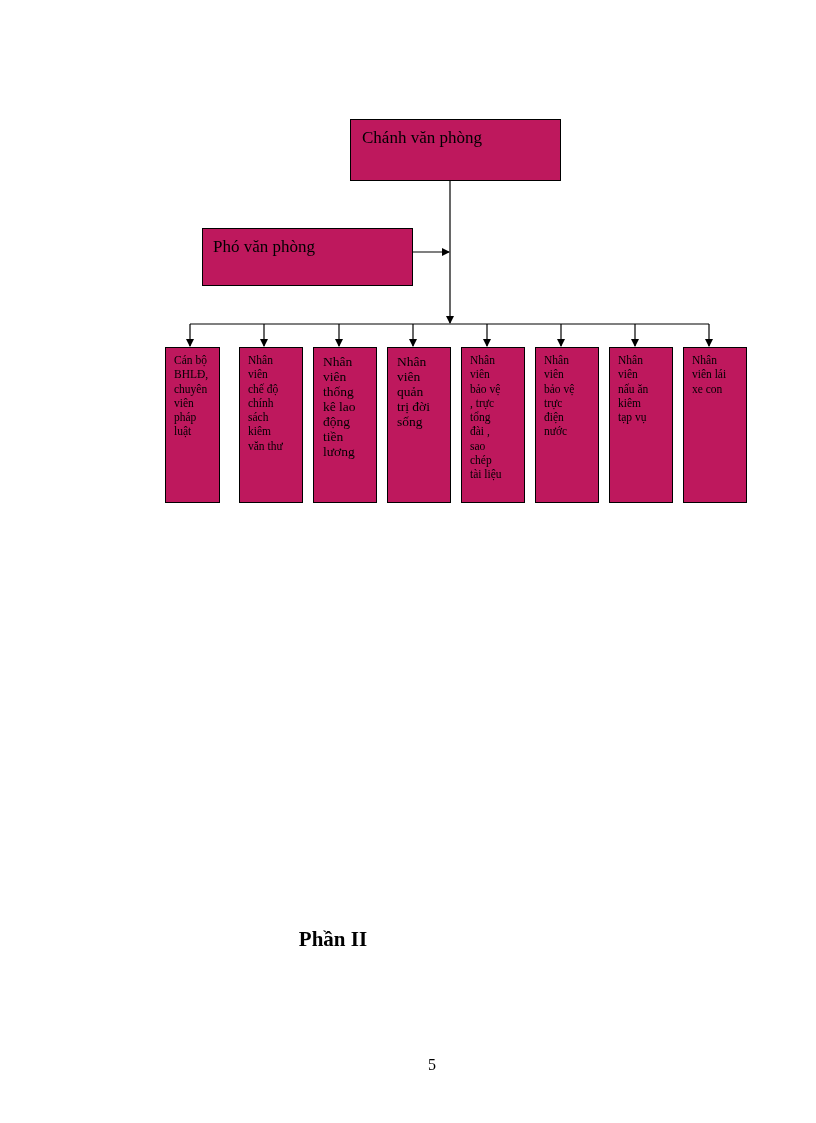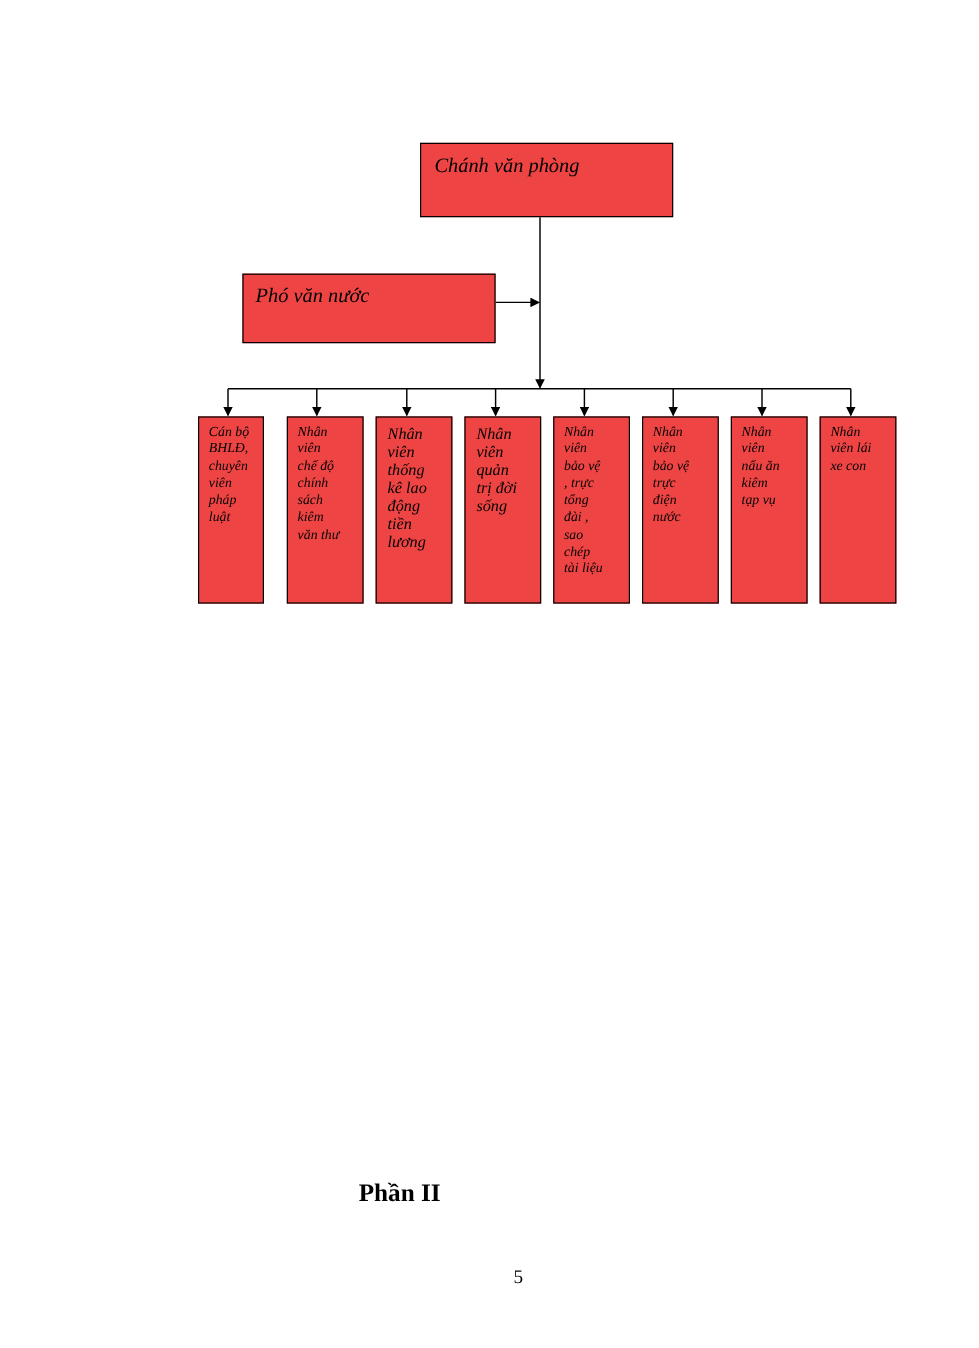--- a/index.html
+++ b/index.html
@@ -1,27 +1,27 @@
 <!DOCTYPE html>
 <html><head>
   <meta charset="utf-8">
   <style>
     html, body { margin: 0; padding: 0; background: #ffffff; }
     body { width: 816px; height: 1123px; position: relative; overflow: hidden;
            font-family: "Liberation Serif", "DejaVu Serif", serif; color: #000; }
-    .box { position: absolute; border: 1px solid #000; background: #ef4444; box-sizing: border-box; font-style: italic; }
+    .box { position: absolute; border: 1px solid #000; background: #be185d; box-sizing: border-box; }
     .top-box { left: 350px; top: 119px; width: 211px; height: 62px; }
     .top-box .label { position: absolute; left: 11px; top: 8px; font-size: 17px; }
     .deputy-box { left: 202px; top: 228px; width: 211px; height: 58px; }
     .deputy-box .label { position: absolute; left: 10px; top: 8px; font-size: 17px; }
     .unit { top: 347px; height: 156px; }
     .unit .label { position: absolute; left: 8px; top: 5px; font-size: 11.5px; line-height: 14.3px; white-space: pre-line; }
     .unit.big .label { font-size: 13.5px; line-height: 15px; left: 9px; top: 6px; }
     svg.lines { position: absolute; left: 0; top: 0; width: 816px; height: 1123px; pointer-events: none; }
-    .section-title { position: absolute; left: 0; width: 676px; top: 982px; text-align: center;
+    .section-title { position: absolute; left: 0; width: 676px; top: 927px; text-align: center;
                      font-size: 21px; font-weight: bold; padding-left: 0; }
     .section-title span { position: relative; left: -5px; }
     .page-number { position: absolute; left: 0; width: 816px; top: 1056px; text-align: center; font-size: 16px; }
     .page-number span { position: relative; left: 24px; }
   </style>
 </head>
 <body>
 
 <svg class="lines" viewBox="0 0 816 1123">
   <defs>
@@ -44,21 +44,21 @@
   <line x1="561" y1="324" x2="561" y2="346" stroke="#000" stroke-width="1.2" marker-end="url(#arrow)"></line>
   <line x1="635" y1="324" x2="635" y2="346" stroke="#000" stroke-width="1.2" marker-end="url(#arrow)"></line>
   <line x1="709" y1="324" x2="709" y2="346" stroke="#000" stroke-width="1.2" marker-end="url(#arrow)"></line>
 </svg>
 
 <div class="box top-box">
   <span class="label">Chánh văn phòng</span>
 </div>
 
 <div class="box deputy-box">
-  <span class="label">Phó văn nước</span>
+  <span class="label">Phó văn phòng</span>
 </div>
 
 <div class="box unit" style="left:165px;width:55px;">
   <span class="label">Cán bộ
 BHLĐ,
 chuyên
 viên
 pháp
 luật</span>
 </div>

